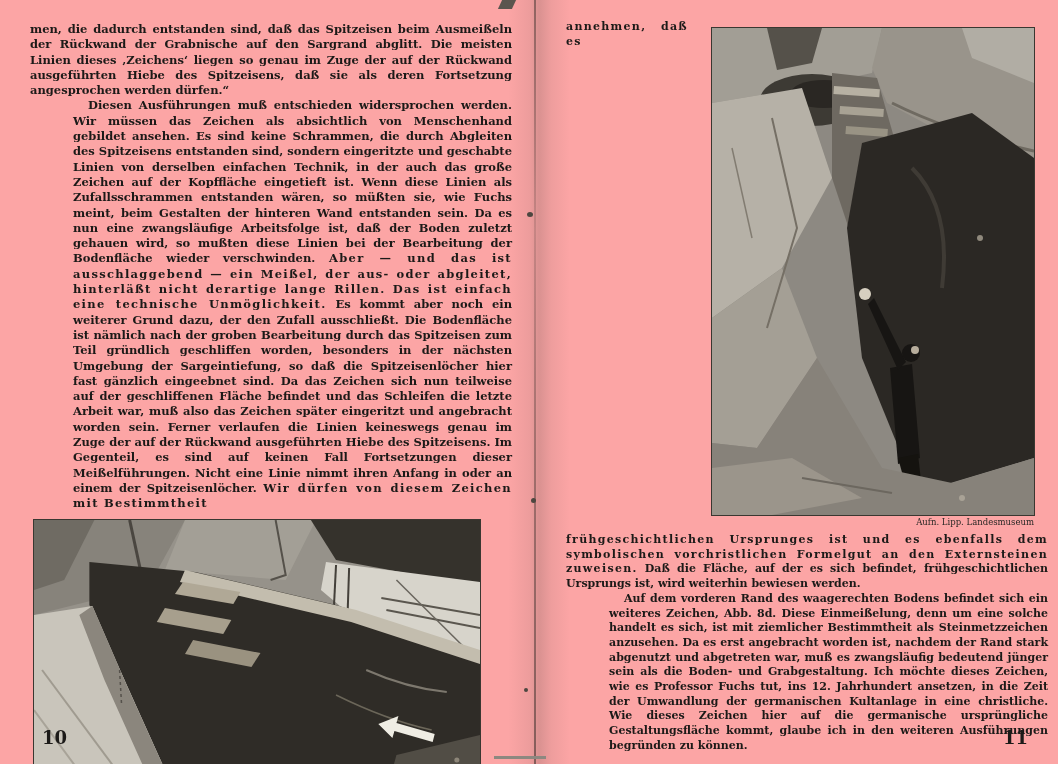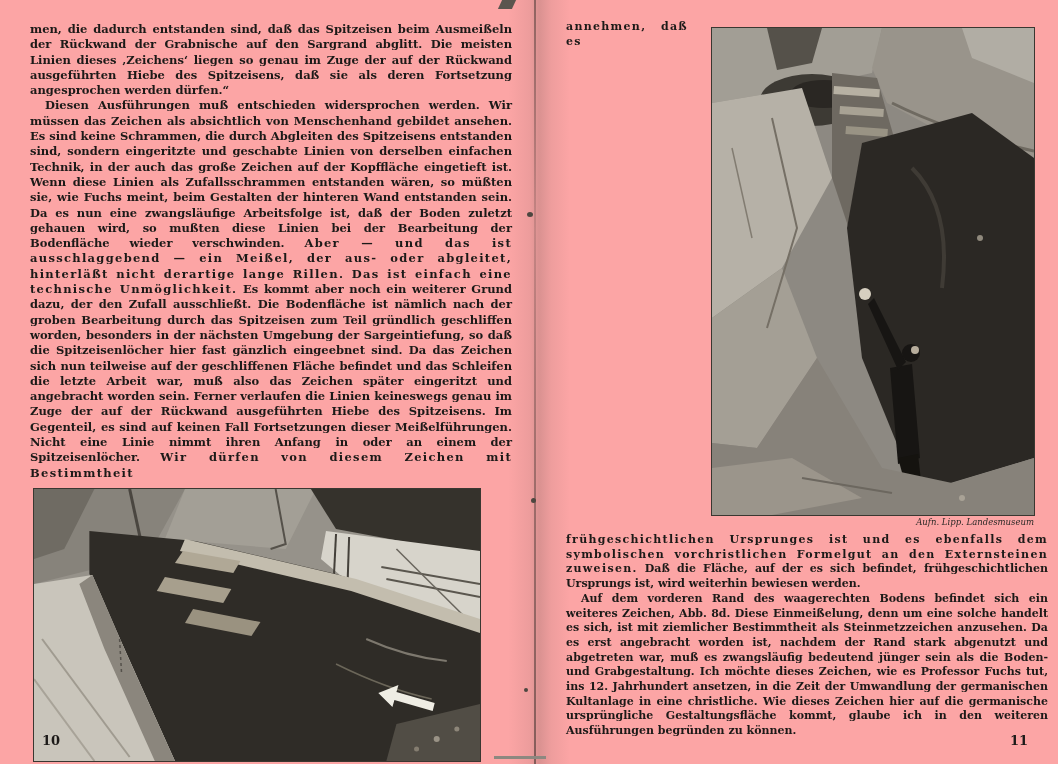--- a/index.html
+++ b/index.html
@@ -27,42 +27,42 @@
   .mark-top { position:absolute; left:500px; top:0; width:14px; height:9px; background:#5a554e; transform:skewX(-25deg); }
   .mark-bottom { position:absolute; left:494px; top:756px; width:52px; height:3px; background:#8d8880; }
 
   .page { position:absolute; top:0; height:764px; }
   .page.left  { left:30px;  width:482px; }
   .page.right { left:566px; width:482px; }
 
   .textblock { font-size:11.5px; line-height:15.3px; font-weight:bold; text-align:justify; }
   .page.right .textblock { font-size:11px; line-height:14.7px; }
   .para { margin:0; text-align:justify; }
-  .para.indent { text-indent:15px; }
+  .para.indent { text-indent:15px;margin-left:43px; }
   .gesperrt { letter-spacing:1.3px; }
 
   .page.left .textblock { padding-top:22px; }
   .page.right .content { padding-top:20px; }
 
-  .fig { margin:0;font-style:italic; }
+  .fig { margin:0; }
   .fig-left { margin-top:8px; }
   .photo { background:#8e8a83; box-shadow:0 0 0 1px #3a3731; }
   .photo svg { display:block; }
   .photo-left  { width:446px; height:272px; margin-left:4px; }
   .photo-right { width:322px; height:487px; margin-left:auto; margin-right:14px; }
   .credit { font-size:8.5px; font-weight:normal; color:#2a2825; text-align:right; margin-top:2px; }
   .fig-left  .credit { padding-right:48px; }
   .fig-right .credit { padding-right:14px; }
   .caption { font-size:10px; line-height:12.3px; font-weight:bold; text-align:center; margin-top:8px; }
 
   .fig-right {
     float:right; width:350px; margin:8px 0 6px 10px;
   }
 
-  .pagenum { position:absolute; bottom:16px; font-size:13px; font-weight:bold; }
+  .pagenum { position:absolute; bottom:16px; font-size:18px; font-weight:bold; }
   .pn-left  { left:12px; }
   .pn-right { right:20px; }
 </style>
 </head>
 <body>
 
 <div class="scan">
   <div class="gutter"></div>
   <div class="gutter-line"></div>
   <div class="speck s1"></div>

